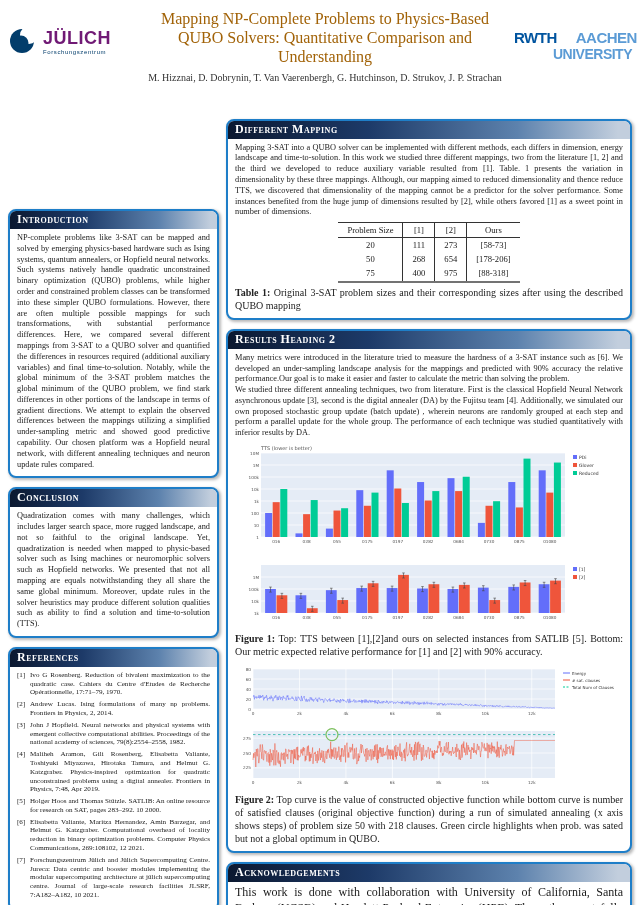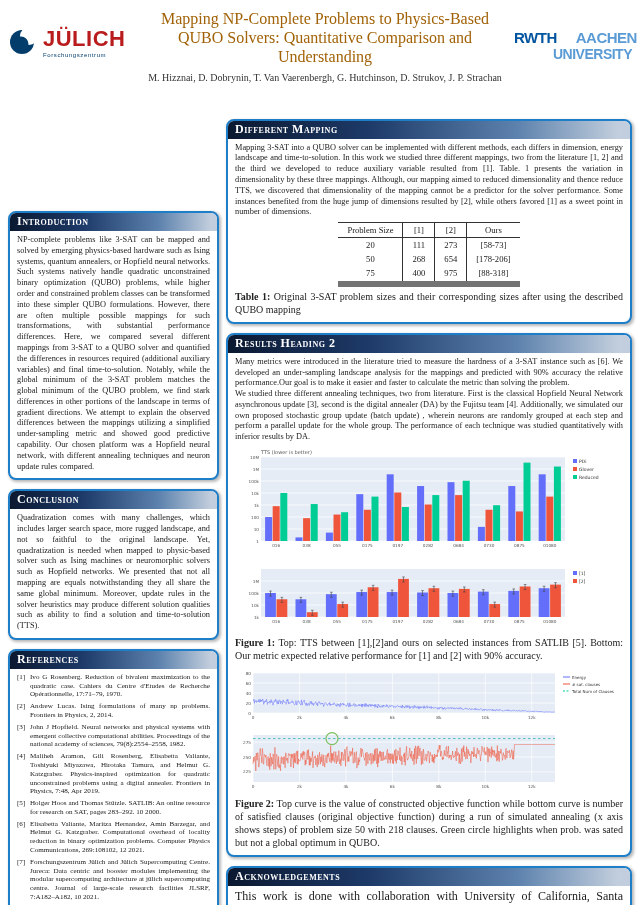--- a/index.html
+++ b/index.html
@@ -9,21 +9,21 @@
   
   .header{display:flex;align-items:flex-start;margin-bottom:4px;}
   .logo-left{width:128px;padding-top:22px;flex:0 0 auto;}
   .title-wrap{flex:1 1 auto;text-align:center;padding:6px 4px 0 4px;}
   .title{font-size:16px;line-height:1.18;color:#a16207;}
   .authors{font-size:10px;color:#333;margin-top:5px;max-width:430px;margin-left:auto;margin-right:auto;}
   .logo-right{width:118px;flex:0 0 auto;padding-top:26px;text-align:right;font-family:"Liberation Sans",sans-serif;line-height:1;}
   .rwth-a{font-weight:bold;font-size:15px;color:#00549f;letter-spacing:-0.5px;}
   .rwth-b{font-weight:bold;font-size:15px;color:#5b9bd5;letter-spacing:-0.5px;padding-left:19px;}
   .rwth-c{font-weight:bold;font-size:14px;color:#5b9bd5;letter-spacing:-0.5px;}
-  .julich-name{font-family:"Liberation Sans",sans-serif;font-weight:bold;font-size:22px;color:#b91c1c;letter-spacing:0.5px;}
+  .julich-name{font-family:"Liberation Sans",sans-serif;font-weight:bold;font-size:18px;color:#701a75;letter-spacing:0.5px;}
   .julich-sub{font-family:"Liberation Sans",sans-serif;font-size:6px;color:#023d6b;letter-spacing:0.6px;}
 
   
   .columns{display:flex;gap:7px;align-items:center;margin-top:36px;}
   .col-left{width:211px;flex:0 0 auto;}
   .col-right{flex:1 1 auto;min-width:0;}
 
   
   .box{border:2px solid #1e7ec8;border-radius:8px;background:#fff;overflow:hidden;
        margin-bottom:9px;box-shadow:1.5px 1.5px 3px rgba(0,0,0,0.28);}
@@ -33,21 +33,21 @@
   .box-body{padding:4px 7px 6px 7px;font-size:8.3px;line-height:1.3;text-align:justify;}
   .refs-body{font-size:7.1px;line-height:1.24;padding:4px 7px 6px 7px;text-align:justify;}
   .ref-item{display:flex;margin-bottom:3px;}
   .ref-num{flex:0 0 13px;}
   .ref-text{flex:1 1 auto;}
 
   
   .map-table{margin:4px auto 2px auto;border-collapse:collapse;font-size:8.6px;}
   .map-table th,.map-table td{padding:1.5px 9px;text-align:center;font-weight:normal;}
   .map-table thead tr{border-top:1px solid #333;border-bottom:1px solid #333;}
-  .map-table tbody tr:last-child{border-bottom:6px solid #737373;}
+  .map-table tbody tr:last-child{border-bottom:2px solid #737373;}
   .map-table td + td, .map-table th + th{border-left:1px solid #333;}
 
   .caption{font-size:10px;line-height:1.3;text-align:justify;margin-top:3px;color:#222;}
   .caption b{font-weight:bold;}
   .chart-block{margin-top:4px;}
   svg{display:block;}
   .ack-body{font-size:12px;line-height:1.3;text-align:justify;padding:3px 7px 5px 7px;}
 </style>
 </head>
 <body>

